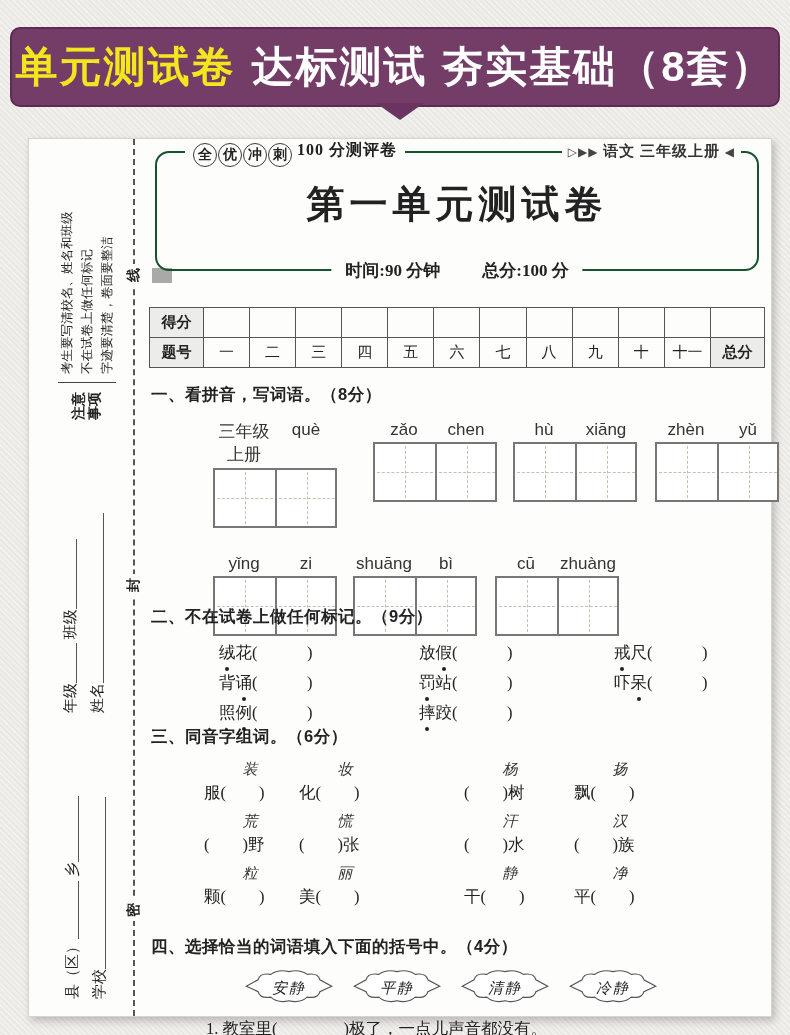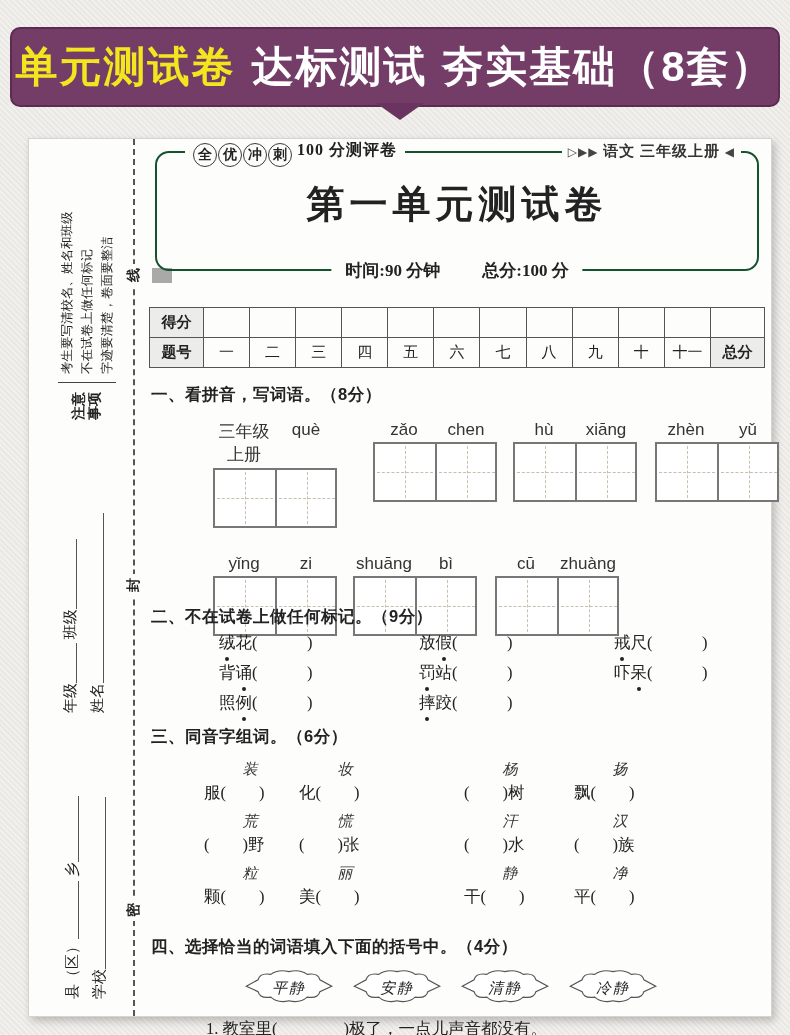--- a/index.html
+++ b/index.html
@@ -90,21 +90,21 @@
   .pg{width:126px;flex:none;}
   .pg .syls{display:flex;font-family:"Liberation Sans","DejaVu Sans",sans-serif;font-size:17px;color:#333;}
   .pg .syls span{width:62px;text-align:center;flex:none;}
   .wbox{display:flex;border:2px solid #777;width:124px;box-sizing:border-box;margin-top:2px;background:#fff;}
   .cell{width:60px;height:56px;position:relative;flex:none;}
   .cell+.cell{border-left:2px solid #777;}
   .cell::before{content:"";position:absolute;left:50%;top:2px;bottom:2px;border-left:1px dashed #c8bfae;}
   .cell::after{content:"";position:absolute;top:50%;left:2px;right:2px;border-top:1px dashed #c8bfae;}
   .ml62{margin-left:62px}.ml34{margin-left:34px}.ml14{margin-left:14px}.ml16{margin-left:16px}
   
-  .anrows{display:grid;grid-template-columns:200px 195px auto;padding-left:68px;
+  .anrows{display:grid;grid-template-columns:200px 195px auto;padding-left:68px;margin-top:10px;
           font-size:16.5px;line-height:30px;}
   .ch{position:relative;display:inline-block;}
   .ch.dot::after{content:"";position:absolute;left:50%;margin-left:-2px;bottom:-3px;width:4px;height:4px;border-radius:50%;background:#222;}
   
   .syrow{display:flex;margin-top:8px;}
   .sy{width:92px;flex:none;}
   .sy .hint{display:block;text-align:center;font-size:15px;font-style:italic;color:#333;height:22px;}
   .sy .base{font-size:16.5px;white-space:nowrap;}
   .ml53{margin-left:53px}.ml3{margin-left:3px}.ml73{margin-left:73px}.ml18{margin-left:18px}
   
@@ -344,27 +344,27 @@
     </div>
   </div>
 
   <div class="sec" style="top:797px">
     <div class="sec-head">四、选择恰当的词语填入下面的括号中。（4分）</div>
     <div class="clouds">
       <div class="cloud">
         <svg viewBox="0 0 110 40">
             <path d="M8,20 L21,13 Q23,5 35,7 Q43,1 55,4 Q67,1 75,7 Q87,5 89,13 L102,20 L89,26 Q87,34 75,32 Q67,39 55,36 Q43,39 35,32 Q23,34 21,26 Z" fill="#fff" stroke="#555" stroke-width="1.3"></path>
           </svg>
-        <span class="clab">平静</span>
+        <span class="clab">安静</span>
       </div>
       <div class="cloud">
         <svg viewBox="0 0 110 40">
             <path d="M8,20 L21,13 Q23,5 35,7 Q43,1 55,4 Q67,1 75,7 Q87,5 89,13 L102,20 L89,26 Q87,34 75,32 Q67,39 55,36 Q43,39 35,32 Q23,34 21,26 Z" fill="#fff" stroke="#555" stroke-width="1.3"></path>
           </svg>
-        <span class="clab">安静</span>
+        <span class="clab">平静</span>
       </div>
       <div class="cloud">
         <svg viewBox="0 0 110 40">
             <path d="M8,20 L21,13 Q23,5 35,7 Q43,1 55,4 Q67,1 75,7 Q87,5 89,13 L102,20 L89,26 Q87,34 75,32 Q67,39 55,36 Q43,39 35,32 Q23,34 21,26 Z" fill="#fff" stroke="#555" stroke-width="1.3"></path>
           </svg>
         <span class="clab">清静</span>
       </div>
       <div class="cloud">
         <svg viewBox="0 0 110 40">
             <path d="M8,20 L21,13 Q23,5 35,7 Q43,1 55,4 Q67,1 75,7 Q87,5 89,13 L102,20 L89,26 Q87,34 75,32 Q67,39 55,36 Q43,39 35,32 Q23,34 21,26 Z" fill="#fff" stroke="#555" stroke-width="1.3"></path>

